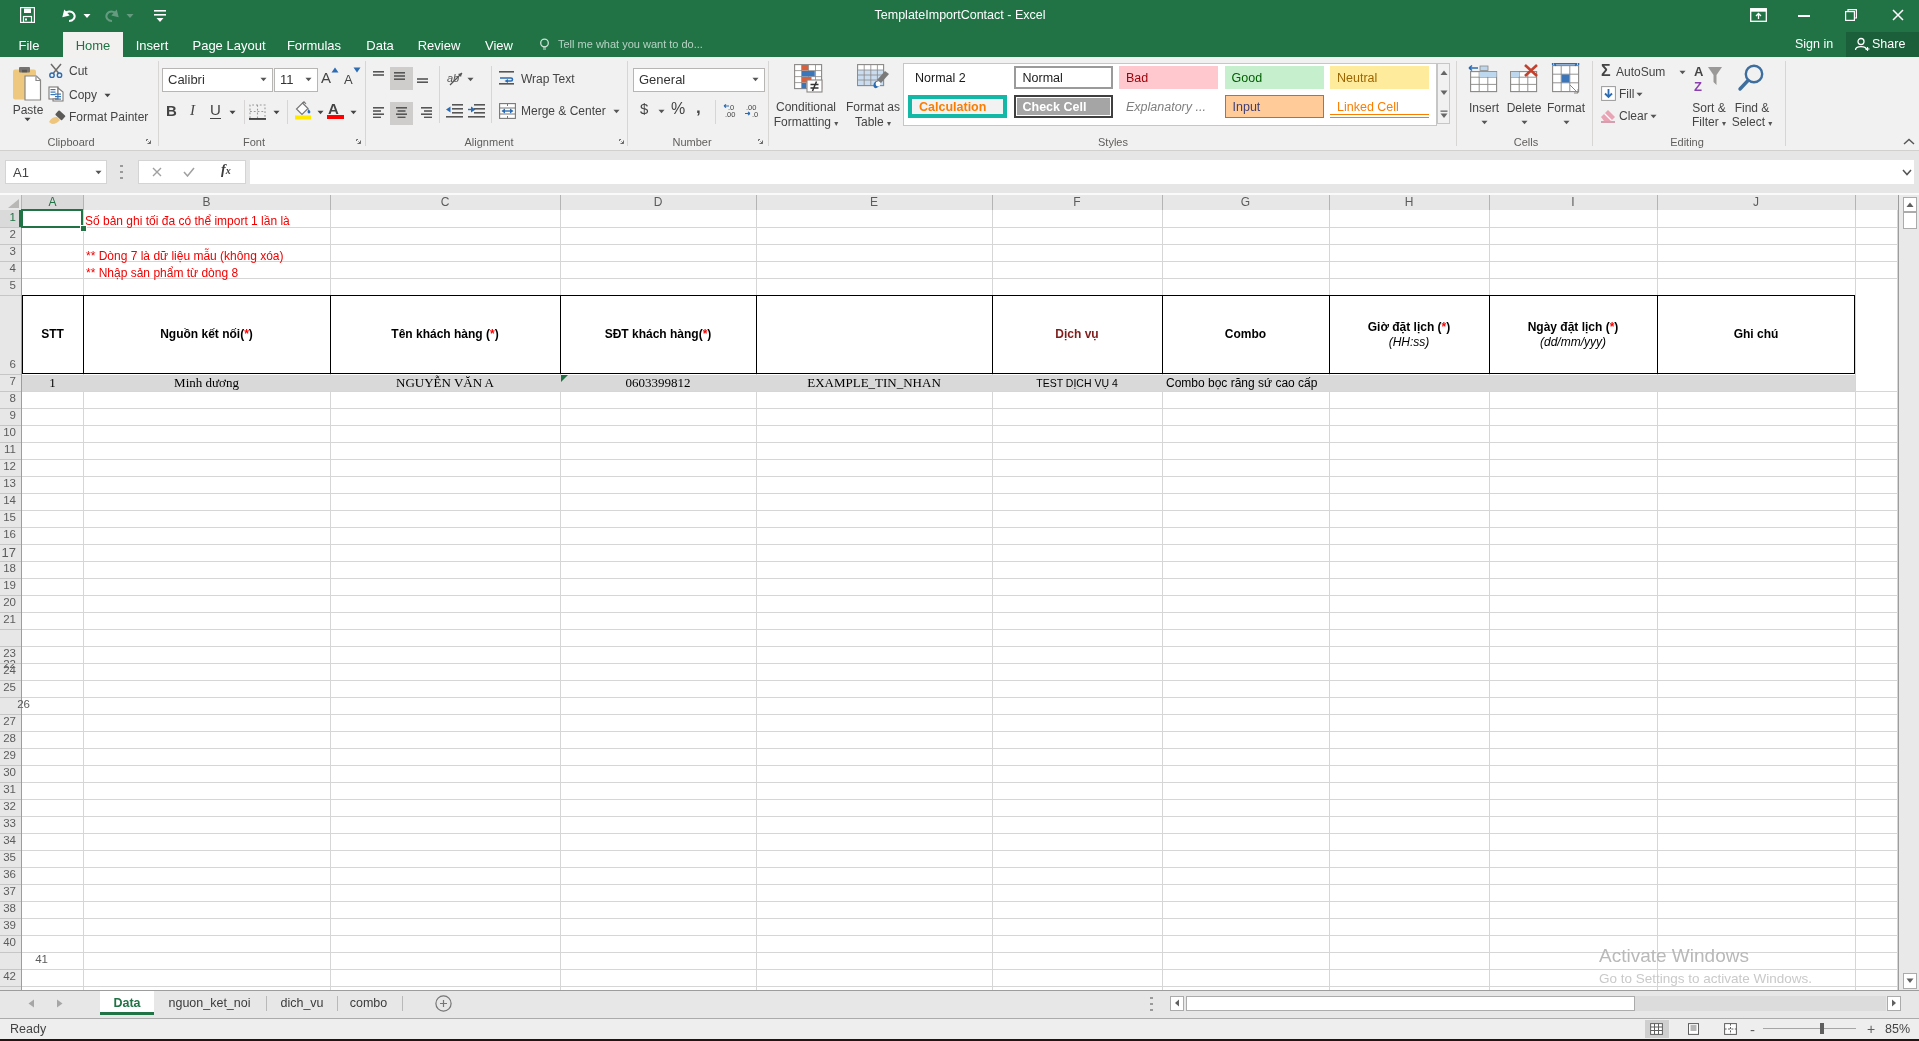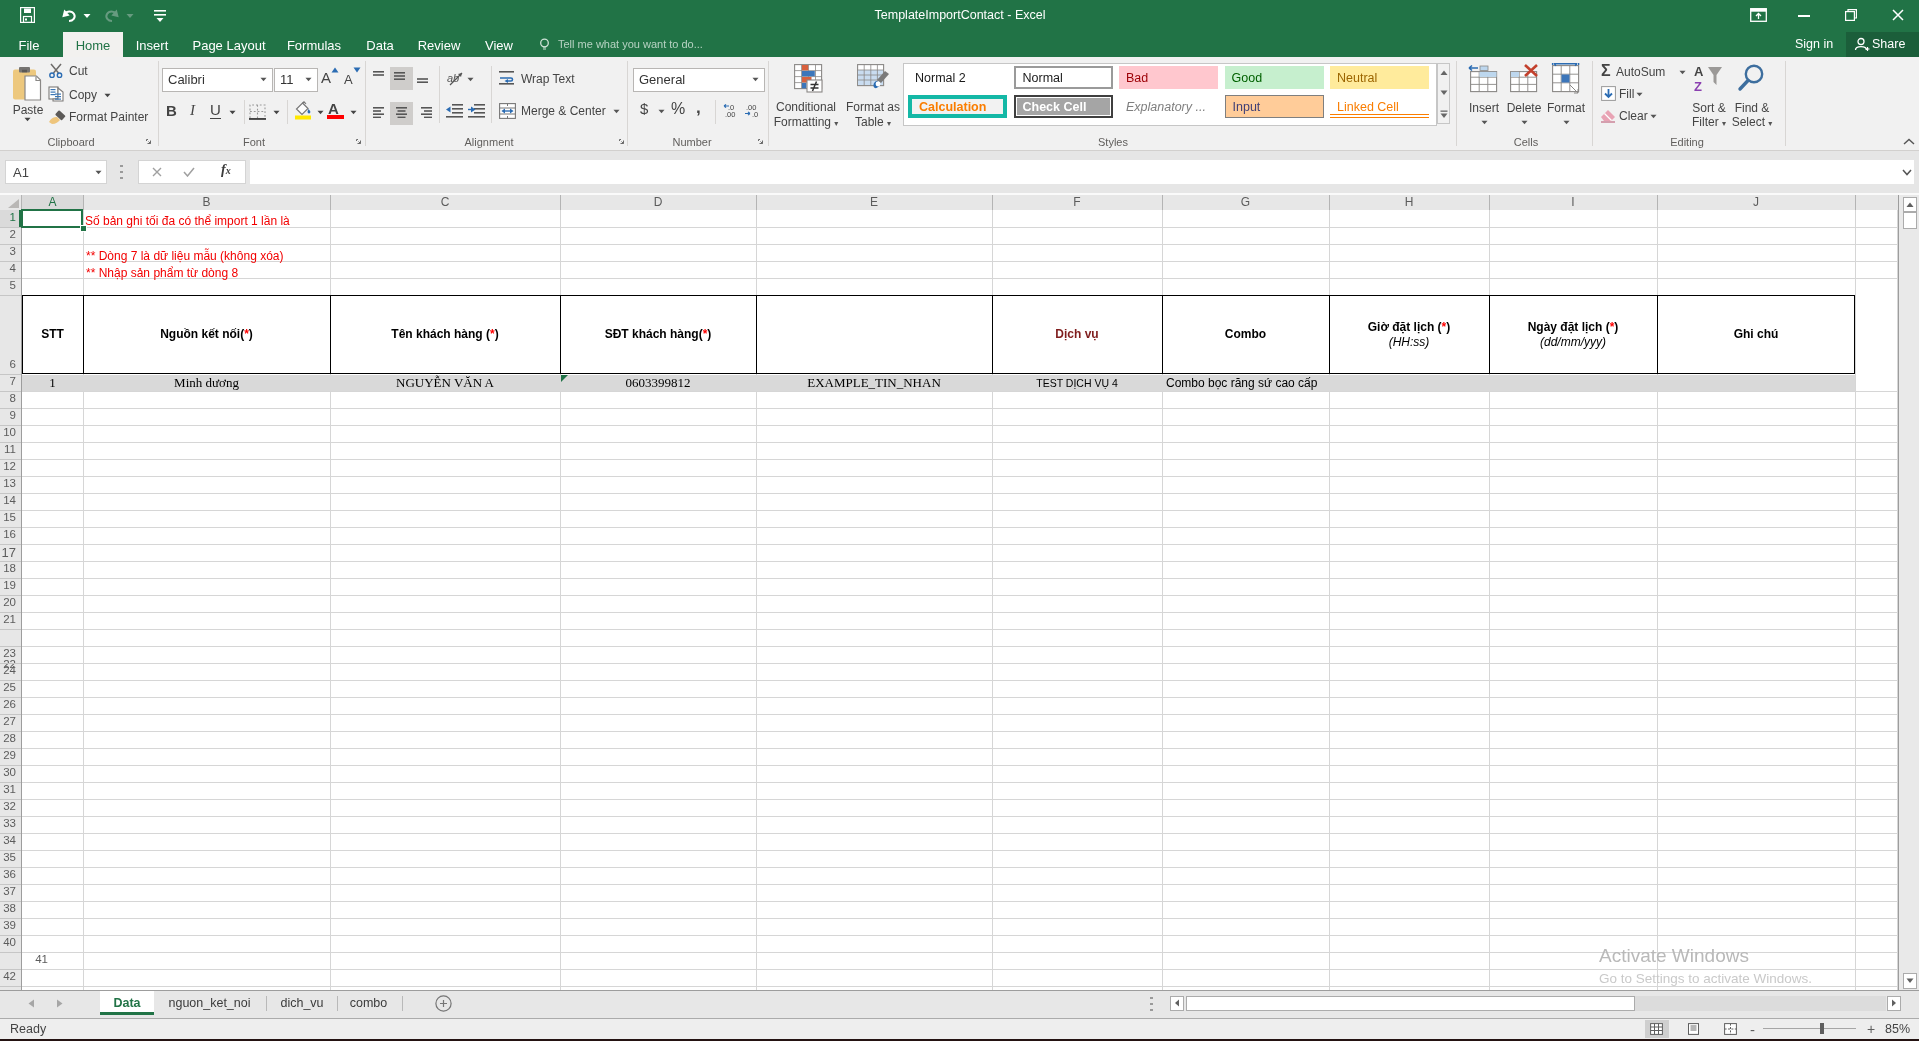--- a/index.html
+++ b/index.html
@@ -494,21 +494,21 @@
 <div class="abs" style="left:0;top:613px;width:16px;height:14px;text-align:right;font-size:11.5px;color:#5c5c5c;">21</div>
 <div class="hline" style="left:0;top:629px;width:21px;background:#c6c6c6;"></div>
 <div class="abs" style="left:0;top:630px;width:16px;height:14px;text-align:right;font-size:11.5px;color:#5c5c5c;margin-top:28px;">22</div>
 <div class="hline" style="left:0;top:646px;width:21px;background:#c6c6c6;"></div>
 <div class="abs" style="left:0;top:647px;width:16px;height:14px;text-align:right;font-size:11.5px;color:#5c5c5c;">23</div>
 <div class="hline" style="left:0;top:663px;width:21px;background:#c6c6c6;"></div>
 <div class="abs" style="left:0;top:664px;width:16px;height:14px;text-align:right;font-size:11.5px;color:#5c5c5c;">24</div>
 <div class="hline" style="left:0;top:680px;width:21px;background:#c6c6c6;"></div>
 <div class="abs" style="left:0;top:681px;width:16px;height:14px;text-align:right;font-size:11.5px;color:#5c5c5c;">25</div>
 <div class="hline" style="left:0;top:697px;width:21px;background:#c6c6c6;"></div>
-<div class="abs" style="left:0;top:698px;width:16px;height:14px;text-align:right;font-size:11.5px;color:#5c5c5c;">26</div>
+<div class="abs" style="left:0;top:698px;width:16px;height:14px;text-align:right;font-size:11.5px;color:#5c5c5c;padding-left:14px;">26</div>
 <div class="hline" style="left:0;top:714px;width:21px;background:#c6c6c6;"></div>
 <div class="abs" style="left:0;top:715px;width:16px;height:14px;text-align:right;font-size:11.5px;color:#5c5c5c;">27</div>
 <div class="hline" style="left:0;top:731px;width:21px;background:#c6c6c6;"></div>
 <div class="abs" style="left:0;top:732px;width:16px;height:14px;text-align:right;font-size:11.5px;color:#5c5c5c;">28</div>
 <div class="hline" style="left:0;top:748px;width:21px;background:#c6c6c6;"></div>
 <div class="abs" style="left:0;top:749px;width:16px;height:14px;text-align:right;font-size:11.5px;color:#5c5c5c;">29</div>
 <div class="hline" style="left:0;top:765px;width:21px;background:#c6c6c6;"></div>
 <div class="abs" style="left:0;top:766px;width:16px;height:14px;text-align:right;font-size:11.5px;color:#5c5c5c;">30</div>
 <div class="hline" style="left:0;top:782px;width:21px;background:#c6c6c6;"></div>
 <div class="abs" style="left:0;top:783px;width:16px;height:14px;text-align:right;font-size:11.5px;color:#5c5c5c;">31</div>

